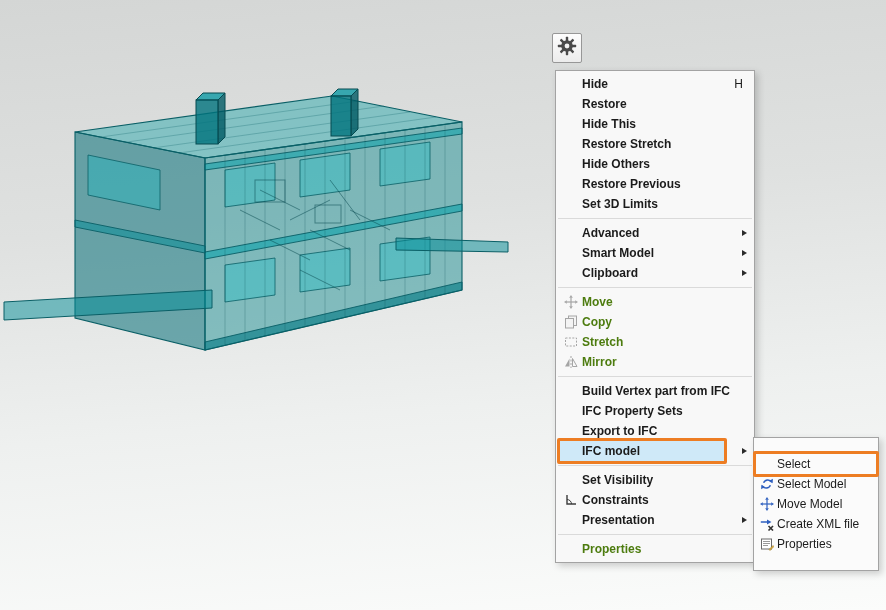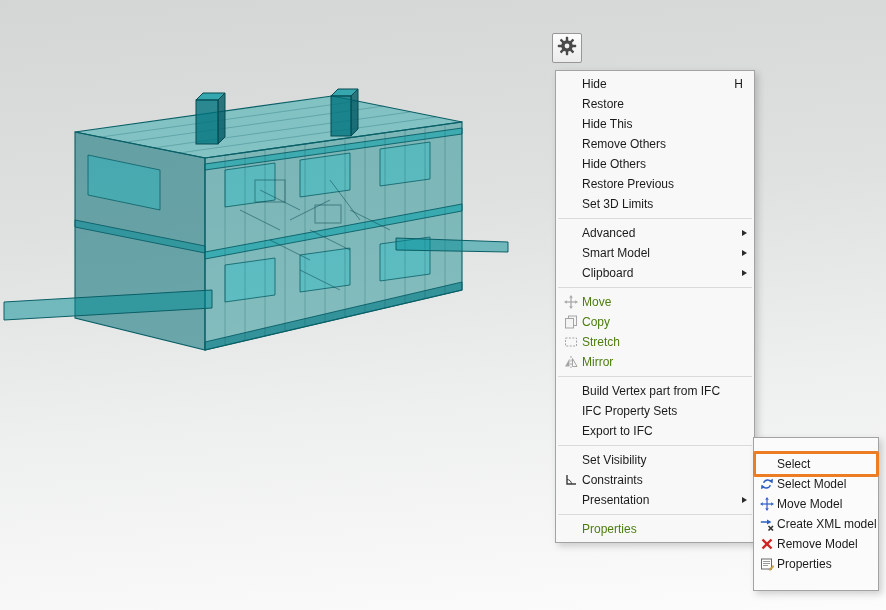--- a/index.html
+++ b/index.html
@@ -23,21 +23,21 @@
 
   
   .menu {
     position: absolute; left: 555px; top: 70px; width: 200px;
     background: #f8f8f8; border: 1px solid #a3a3a3;
     box-shadow: 3px 3px 7px rgba(0,0,0,.18);
     padding: 3px 0; font-size: 12px; color: #1b1b1b; z-index: 2;
   }
   .mi { position: relative; display: flex; align-items: center; height: 20px; padding: 0 8px 0 4px; cursor: default; }
   .mi .gut { flex: 0 0 22px; display: flex; align-items: center; justify-content: center; position: relative; z-index: 2; }
-  .mi .lbl { flex: 1; white-space: nowrap; position: relative; z-index: 2; }
+  .mi .lbl { flex: 1; white-space: nowrap; position: relative; z-index: 2; font-weight: bold; }
   .mi .sc  { margin-left: auto; padding-right: 3px; position: relative; z-index: 2; }
   .mi .arr {
     position: absolute; right: 7px; top: 50%; transform: translateY(-50%);
     width: 0; height: 0; border-left: 5px solid #2b2b2b;
     border-top: 3.5px solid transparent; border-bottom: 3.5px solid transparent; z-index: 2;
   }
   .mi.disabled { color: #4d7c0f; }
   .sep { height: 1px; background: #dadada; margin: 4px 2px; }
 
   
@@ -164,21 +164,21 @@
   <div class="mi">
     <span class="gut"></span>
     <span class="lbl">Restore</span>
   </div>
   <div class="mi">
     <span class="gut"></span>
     <span class="lbl">Hide This</span>
   </div>
   <div class="mi">
     <span class="gut"></span>
-    <span class="lbl">Remove Others</span>
+    <span class="lbl">Restore Stretch</span>
   </div>
   <div class="mi">
     <span class="gut"></span>
     <span class="lbl">Hide Others</span>
   </div>
   <div class="mi">
     <span class="gut"></span>
     <span class="lbl">Restore Previous</span>
   </div>
   <div class="mi">
@@ -258,20 +258,26 @@
     <span class="lbl">Build Vertex part from IFC</span>
   </div>
   <div class="mi">
     <span class="gut"></span>
     <span class="lbl">IFC Property Sets</span>
   </div>
   <div class="mi">
     <span class="gut"></span>
     <span class="lbl">Export to IFC</span>
   </div>
+  <div class="mi">
+    <div class="annot"></div>
+    <span class="gut"></span>
+    <span class="lbl">IFC model</span>
+    <span class="arr"></span>
+  </div>
 
   <div class="sep"></div>
 
   <div class="mi">
     <span class="gut"></span>
     <span class="lbl">Set Visibility</span>
   </div>
   <div class="mi">
     <span class="gut">
       <svg width="14" height="14" viewBox="0 0 14 14">
@@ -335,32 +341,23 @@
 
   <div class="smi">
     <span class="gut">
       <svg width="14" height="14" viewBox="0 0 14 14">
         <line x1="0.8" y1="5" x2="7.5" y2="5" stroke="#2e5fbf" stroke-width="1.5"></line>
         <polygon points="11.5,5 7,2.6 7,7.4" fill="#2e5fbf"></polygon>
         <line x1="8.5" y1="9" x2="13" y2="13.5" stroke="#333" stroke-width="1.6"></line>
         <line x1="13" y1="9" x2="8.5" y2="13.5" stroke="#333" stroke-width="1.6"></line>
       </svg>
     </span>
-    <span class="lbl">Create XML model</span>
-  </div>
-
-  <div class="smi">
-    <span class="gut">
-      <svg width="14" height="14" viewBox="0 0 14 14">
-        <line x1="2.5" y1="2.5" x2="11.5" y2="11.5" stroke="#cf2424" stroke-width="2.4"></line>
-        <line x1="11.5" y1="2.5" x2="2.5" y2="11.5" stroke="#cf2424" stroke-width="2.4"></line>
-      </svg>
-    </span>
-    <span class="lbl">Remove Model</span>
-  </div>
+    <span class="lbl">Create XML file</span>
+  </div>
+
 
   <div class="smi">
     <span class="gut">
       <svg width="14" height="14" viewBox="0 0 14 14">
         <rect x="1.5" y="2" width="10" height="10" fill="#fff" stroke="#6b6b6b"></rect>
         <line x1="3" y1="4.5" x2="10" y2="4.5" stroke="#9a9a9a"></line>
         <line x1="3" y1="6.5" x2="10" y2="6.5" stroke="#9a9a9a"></line>
         <line x1="3" y1="8.5" x2="8" y2="8.5" stroke="#9a9a9a"></line>
         <path d="M9 12.5 L13 8.5 L14 9.5 L10 13.5 Z" fill="#e3b341" stroke="#8a6d1f" stroke-width="0.5"></path>
       </svg>

